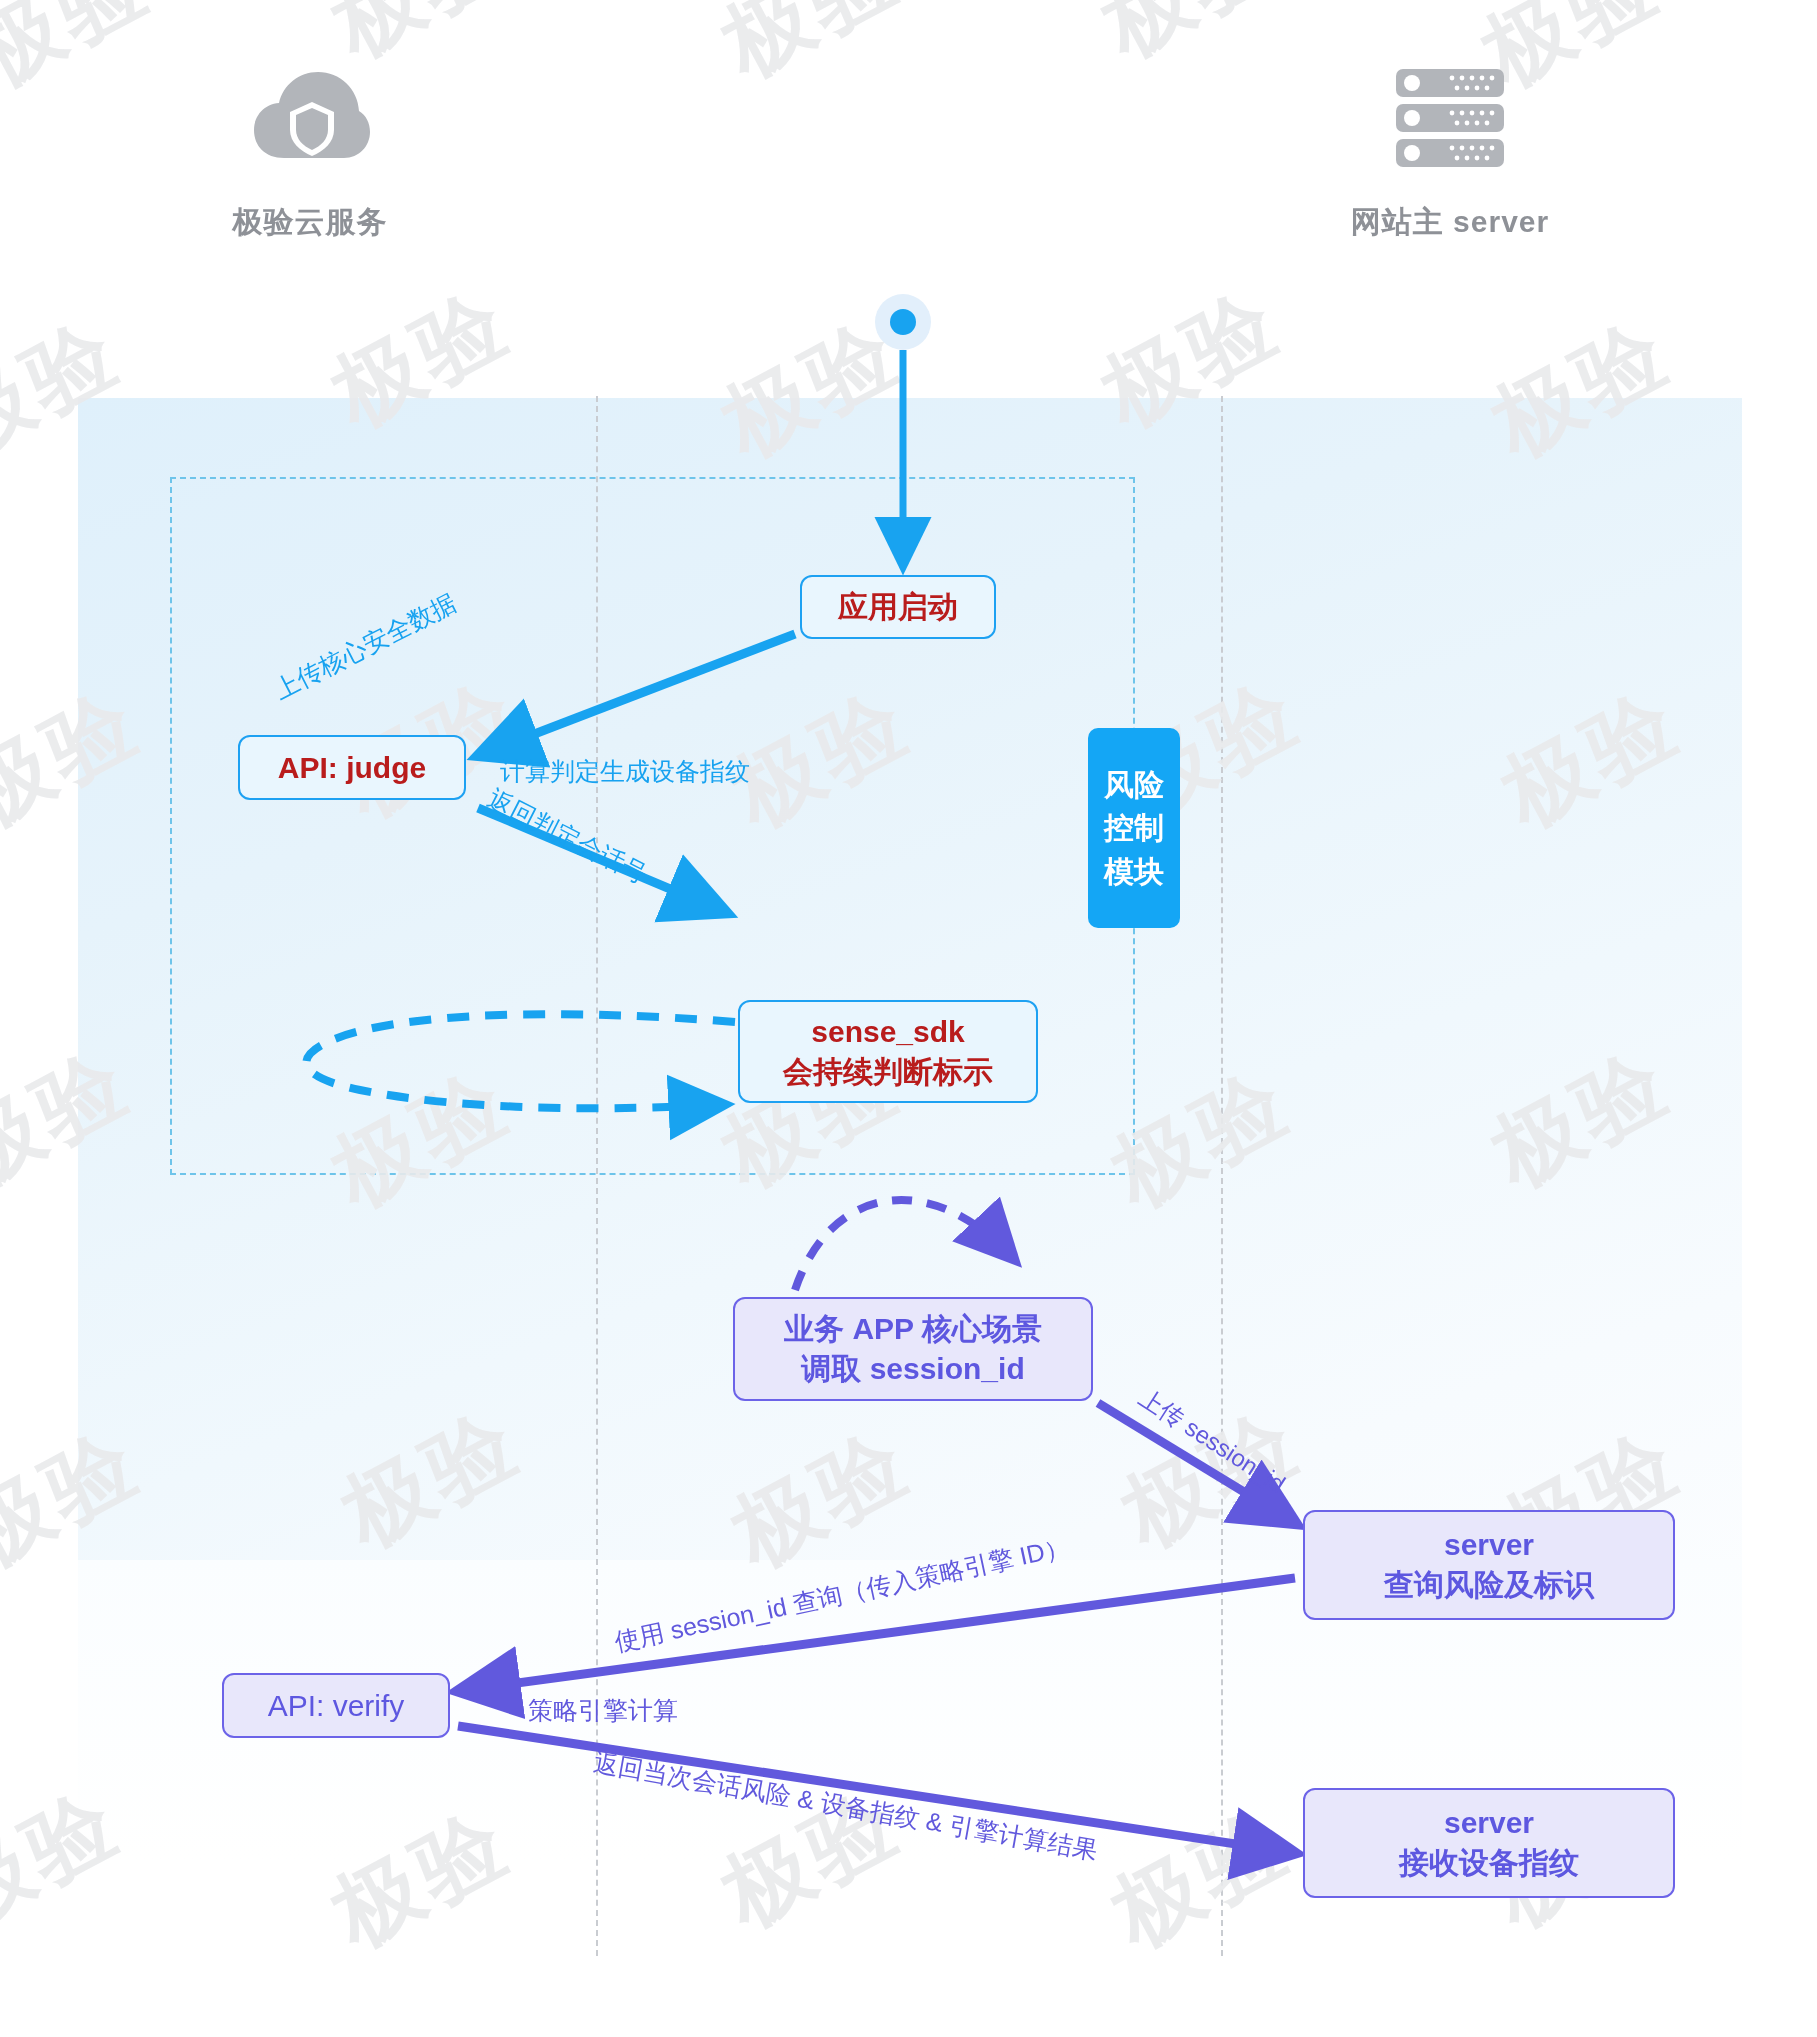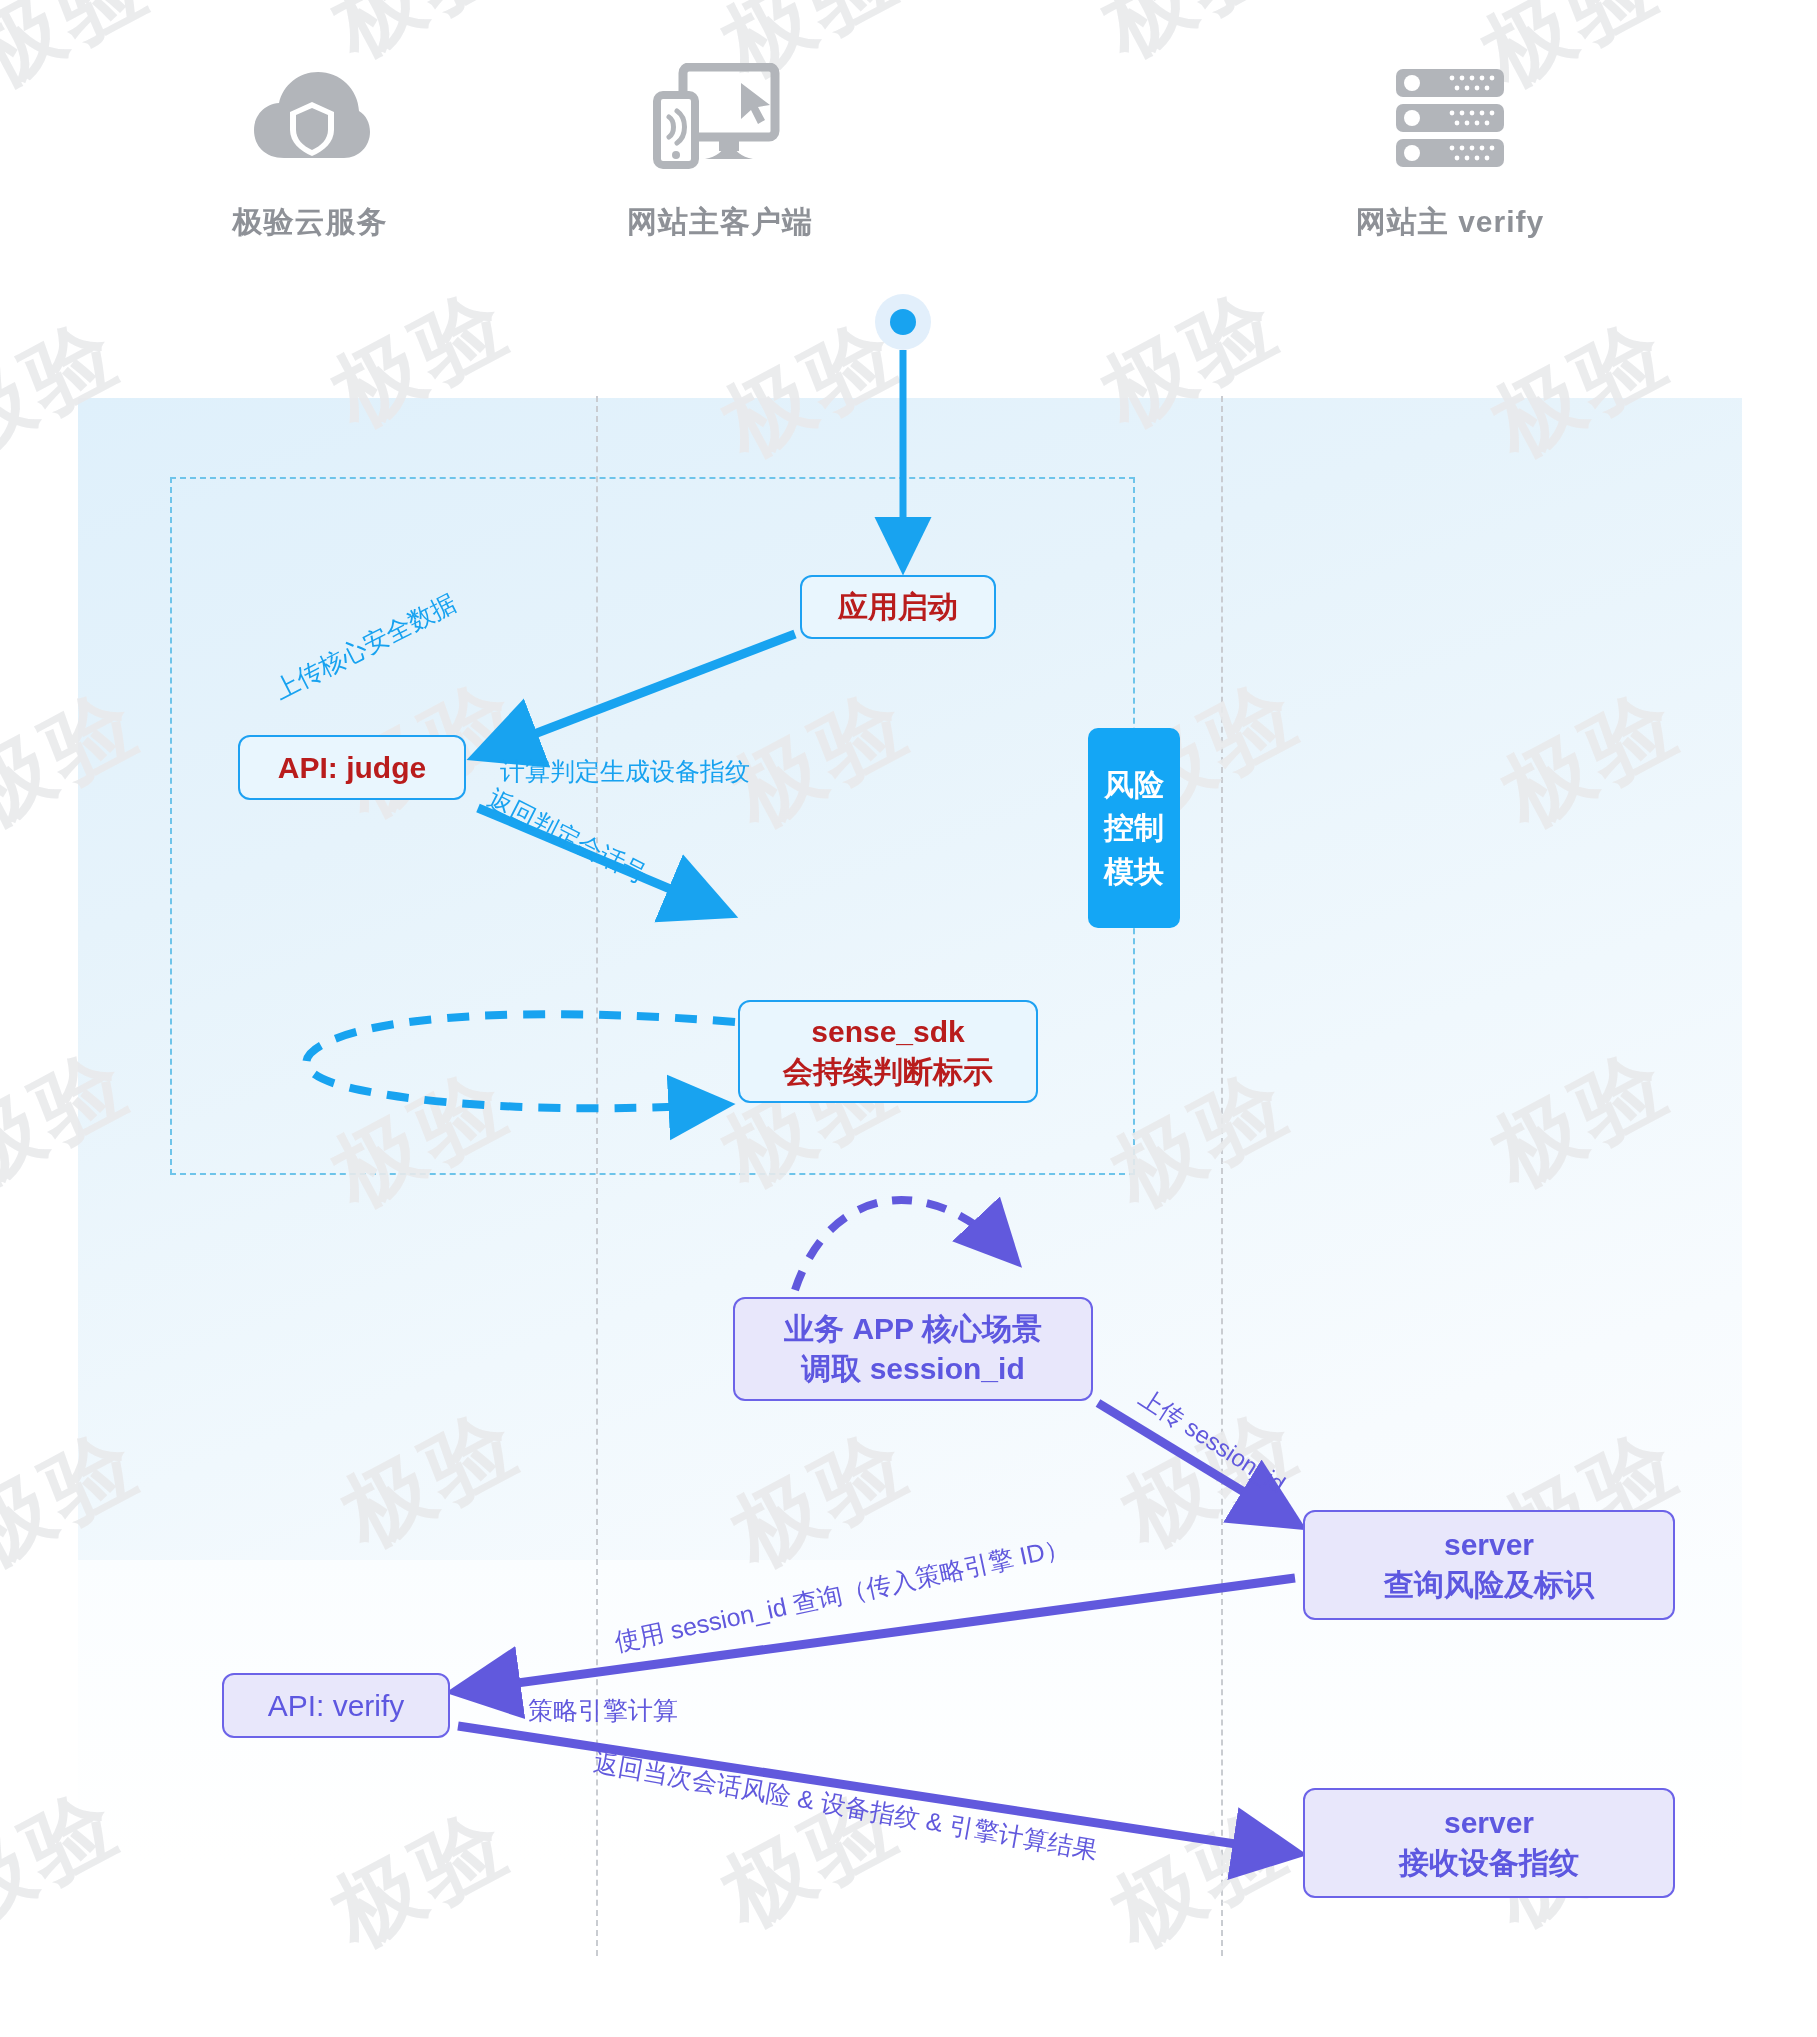--- a/index.html
+++ b/index.html
@@ -230,35 +230,20 @@
       <svg width="120" height="104" viewBox="0 0 120 104">
         <path d="M34 92 C15 92 4 80 4 64 C4 49 15 38 29 37 C33 19 49 6 68 6 C90 6 108 23 109 45
                  C116 49 120 57 120 66 C120 80 109 92 94 92 Z" fill="#b2b5ba"></path>
         <path d="M62 36 L84 46 L84 64 C84 76 74 85 62 90 C50 85 40 76 40 64 L40 46 Z" fill="#ffffff"></path>
         <path d="M62 42 L78 49 L78 64 C78 73 71 80 62 84 C53 80 46 73 46 64 L46 49 Z" fill="#b2b5ba"></path>
       </svg>
     </div>
     <div class="caption">极验云服务</div>
   </div>
 
-  <div class="col-head" id="head-client">
-    <div class="col-icon">
-      <svg width="134" height="110" viewBox="0 0 134 110">
-        <rect x="30" y="4" width="92" height="70" rx="6" fill="none" stroke="#b2b5ba" stroke-width="9"></rect>
-        <rect x="66" y="74" width="20" height="14" fill="#b2b5ba"></rect>
-        <path d="M52 96 C64 94 70 88 76 78 C82 88 88 94 100 96 Z" fill="#b2b5ba"></path>
-        <path d="M88 20 L88 56 L98 47 L105 61 L112 57 L105 44 L117 42 Z" fill="#b2b5ba"></path>
-        <rect x="4" y="32" width="38" height="70" rx="6" fill="#ffffff" stroke="#b2b5ba" stroke-width="8"></rect>
-        <circle cx="23" cy="92" r="4" fill="#b2b5ba"></circle>
-        <path d="M16 54 C22 58 22 70 16 74" fill="none" stroke="#b2b5ba" stroke-width="5" stroke-linecap="round"></path>
-        <path d="M24 48 C34 55 34 73 24 80" fill="none" stroke="#b2b5ba" stroke-width="5" stroke-linecap="round"></path>
-      </svg>
-    </div>
-    <div class="caption">网站主客户端</div>
-  </div>
 
   <div class="col-head" id="head-server">
     <div class="col-icon">
       <svg width="112" height="102" viewBox="0 0 112 102">
         <rect x="2" y="2" width="108" height="28" rx="7" fill="#b2b5ba"></rect>
         <rect x="2" y="37" width="108" height="28" rx="7" fill="#b2b5ba"></rect>
         <rect x="2" y="72" width="108" height="28" rx="7" fill="#b2b5ba"></rect>
         <circle cx="18" cy="16" r="8" fill="#ffffff"></circle>
         <circle cx="18" cy="51" r="8" fill="#ffffff"></circle>
         <circle cx="18" cy="86" r="8" fill="#ffffff"></circle>
@@ -286,21 +271,21 @@
             <circle cx="78" cy="81" r="2.4"></circle>
           <circle cx="88" cy="81" r="2.4"></circle>
             <circle cx="98" cy="81" r="2.4"></circle>
           <circle cx="63" cy="91" r="2.4"></circle>
             <circle cx="73" cy="91" r="2.4"></circle>
             <circle cx="83" cy="91" r="2.4"></circle>
           <circle cx="93" cy="91" r="2.4"></circle>
         </g>
       </svg>
     </div>
-    <div class="caption">网站主 verify</div>
+    <div class="caption">网站主 server</div>
   </div>
 
   <svg id="arrows" width="1817" height="2037" viewBox="0 0 1817 2037">
     <defs>
       <marker id="ah-blue" markerWidth="9" markerHeight="9" refX="6.2" refY="4.5" orient="auto">
         <path d="M0,0.4 L8.4,4.5 L0,8.6 Z" fill="#18a3f0"></path>
       </marker>
       <marker id="ah-blue-d" markerWidth="9" markerHeight="9" refX="6.2" refY="4.5" orient="auto">
         <path d="M0,0.4 L8.4,4.5 L0,8.6 Z" fill="#18a3f0"></path>
       </marker>

